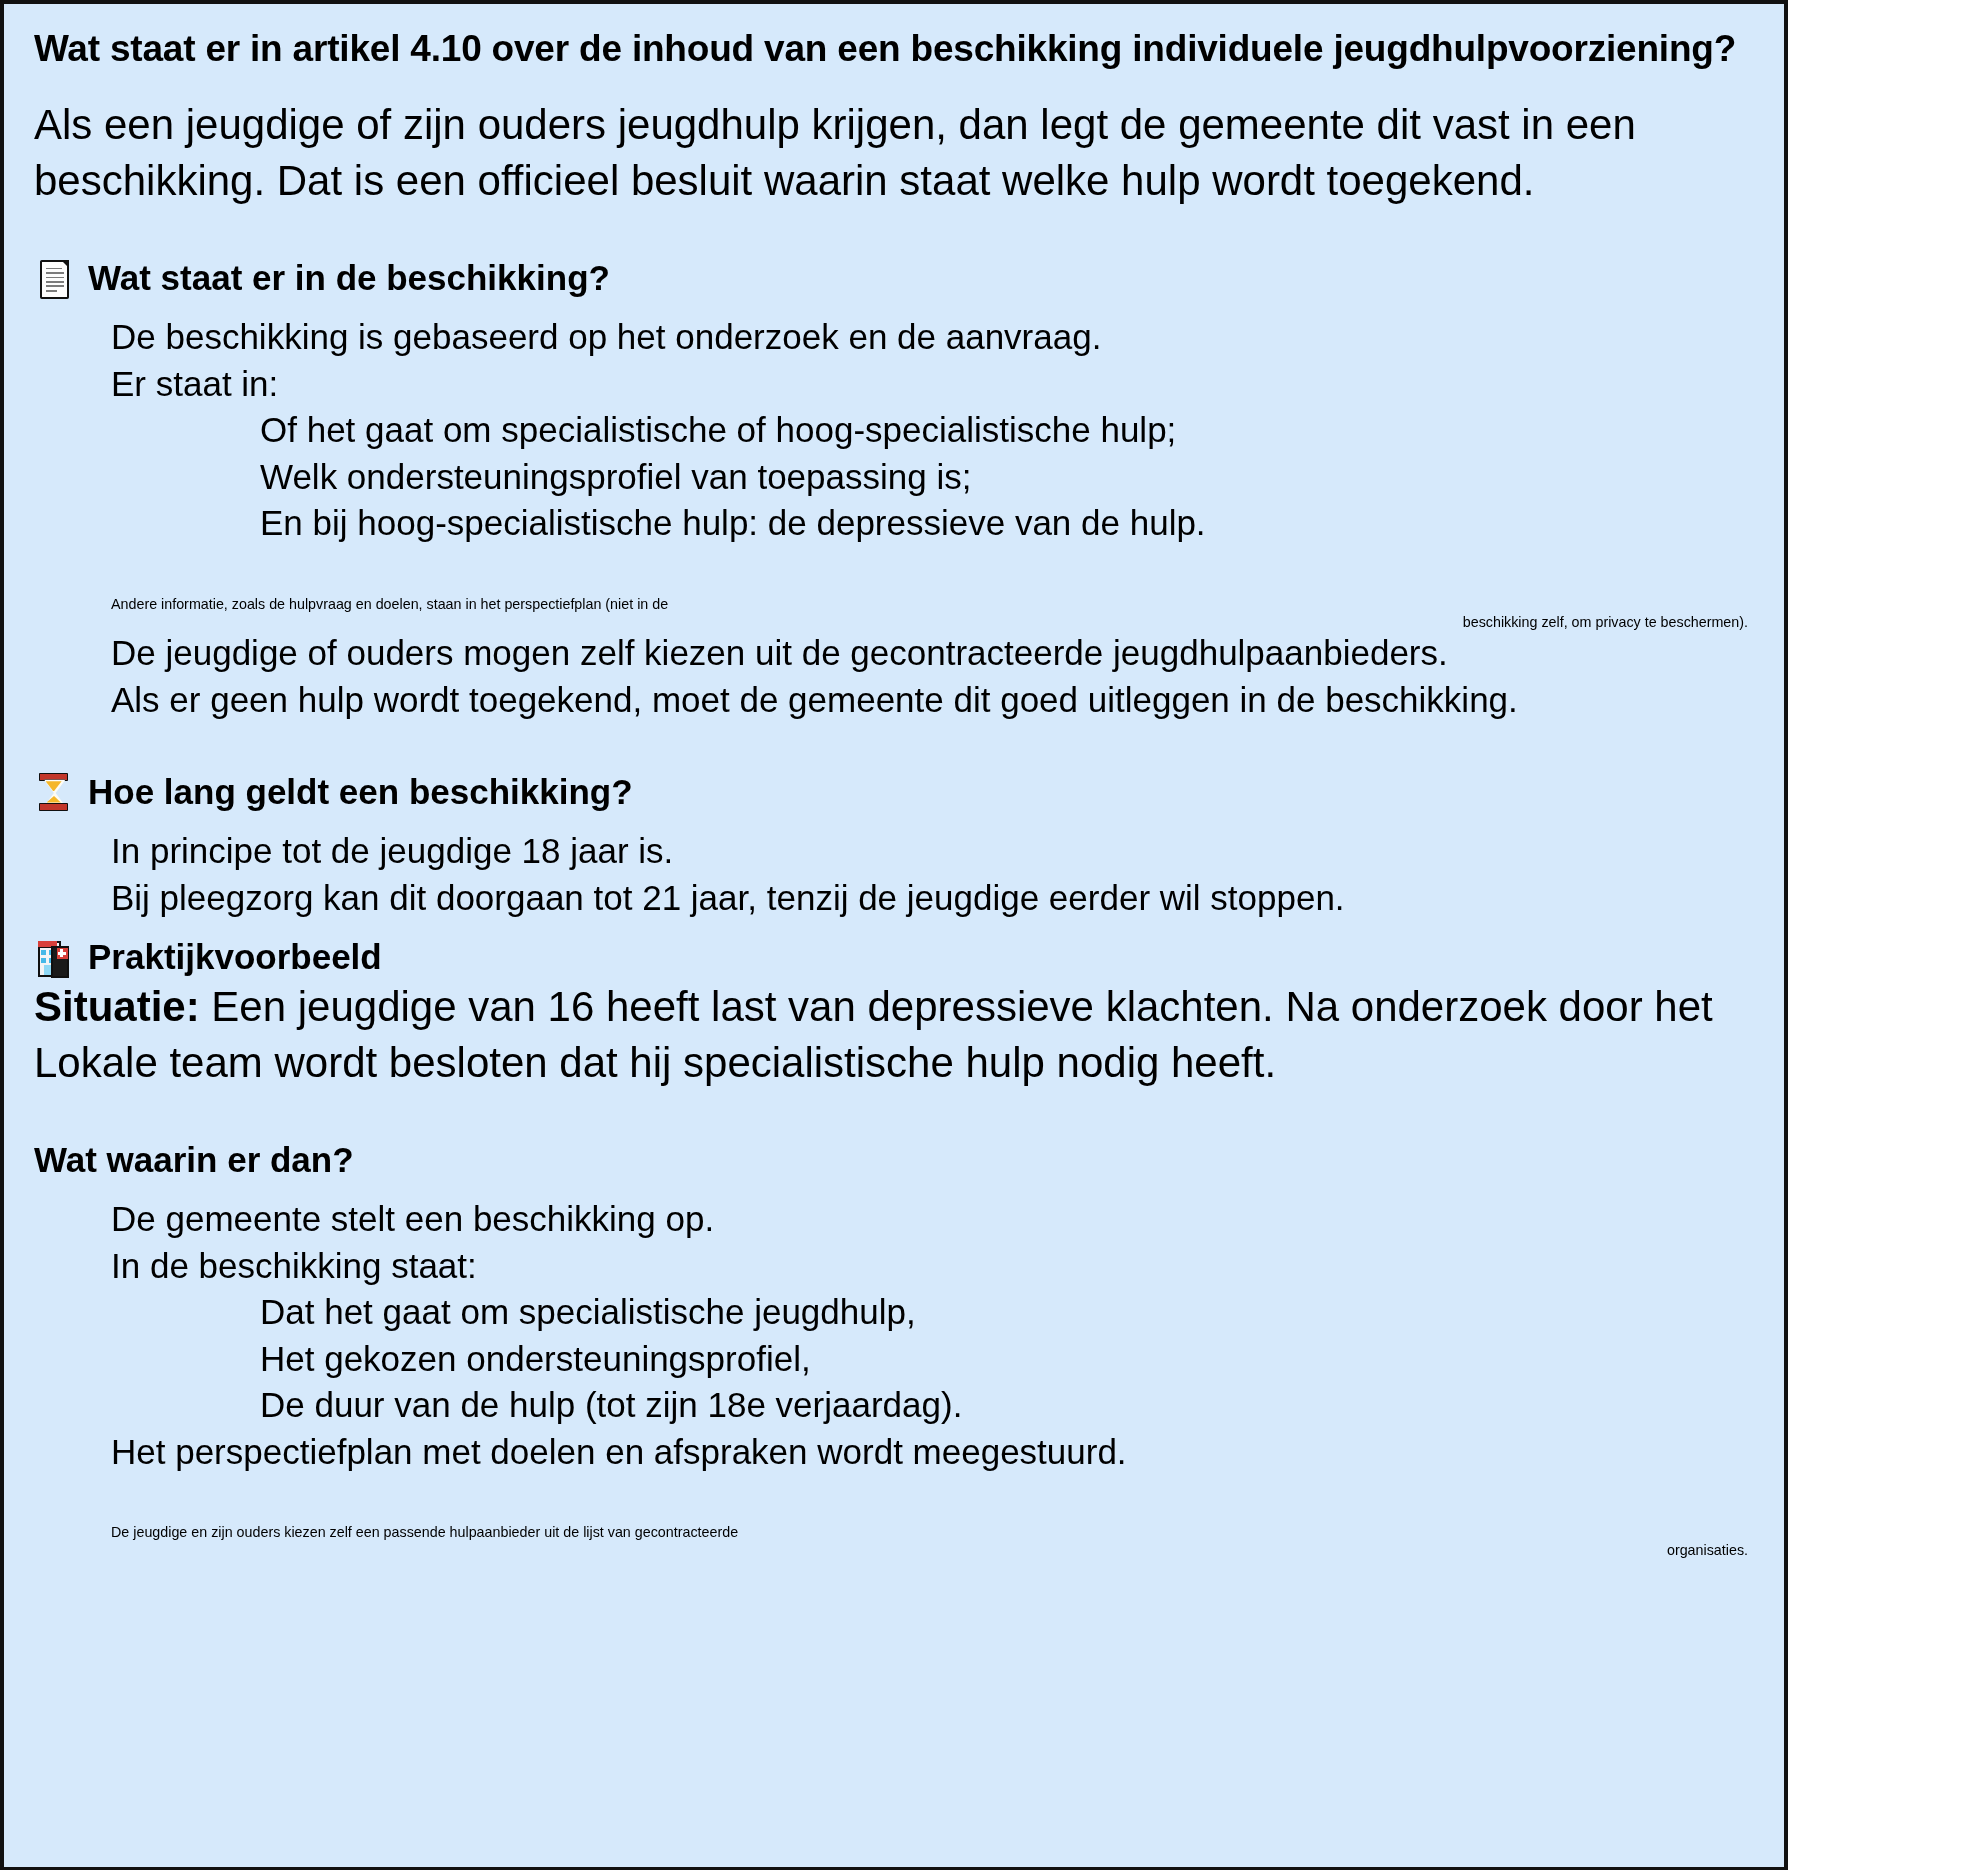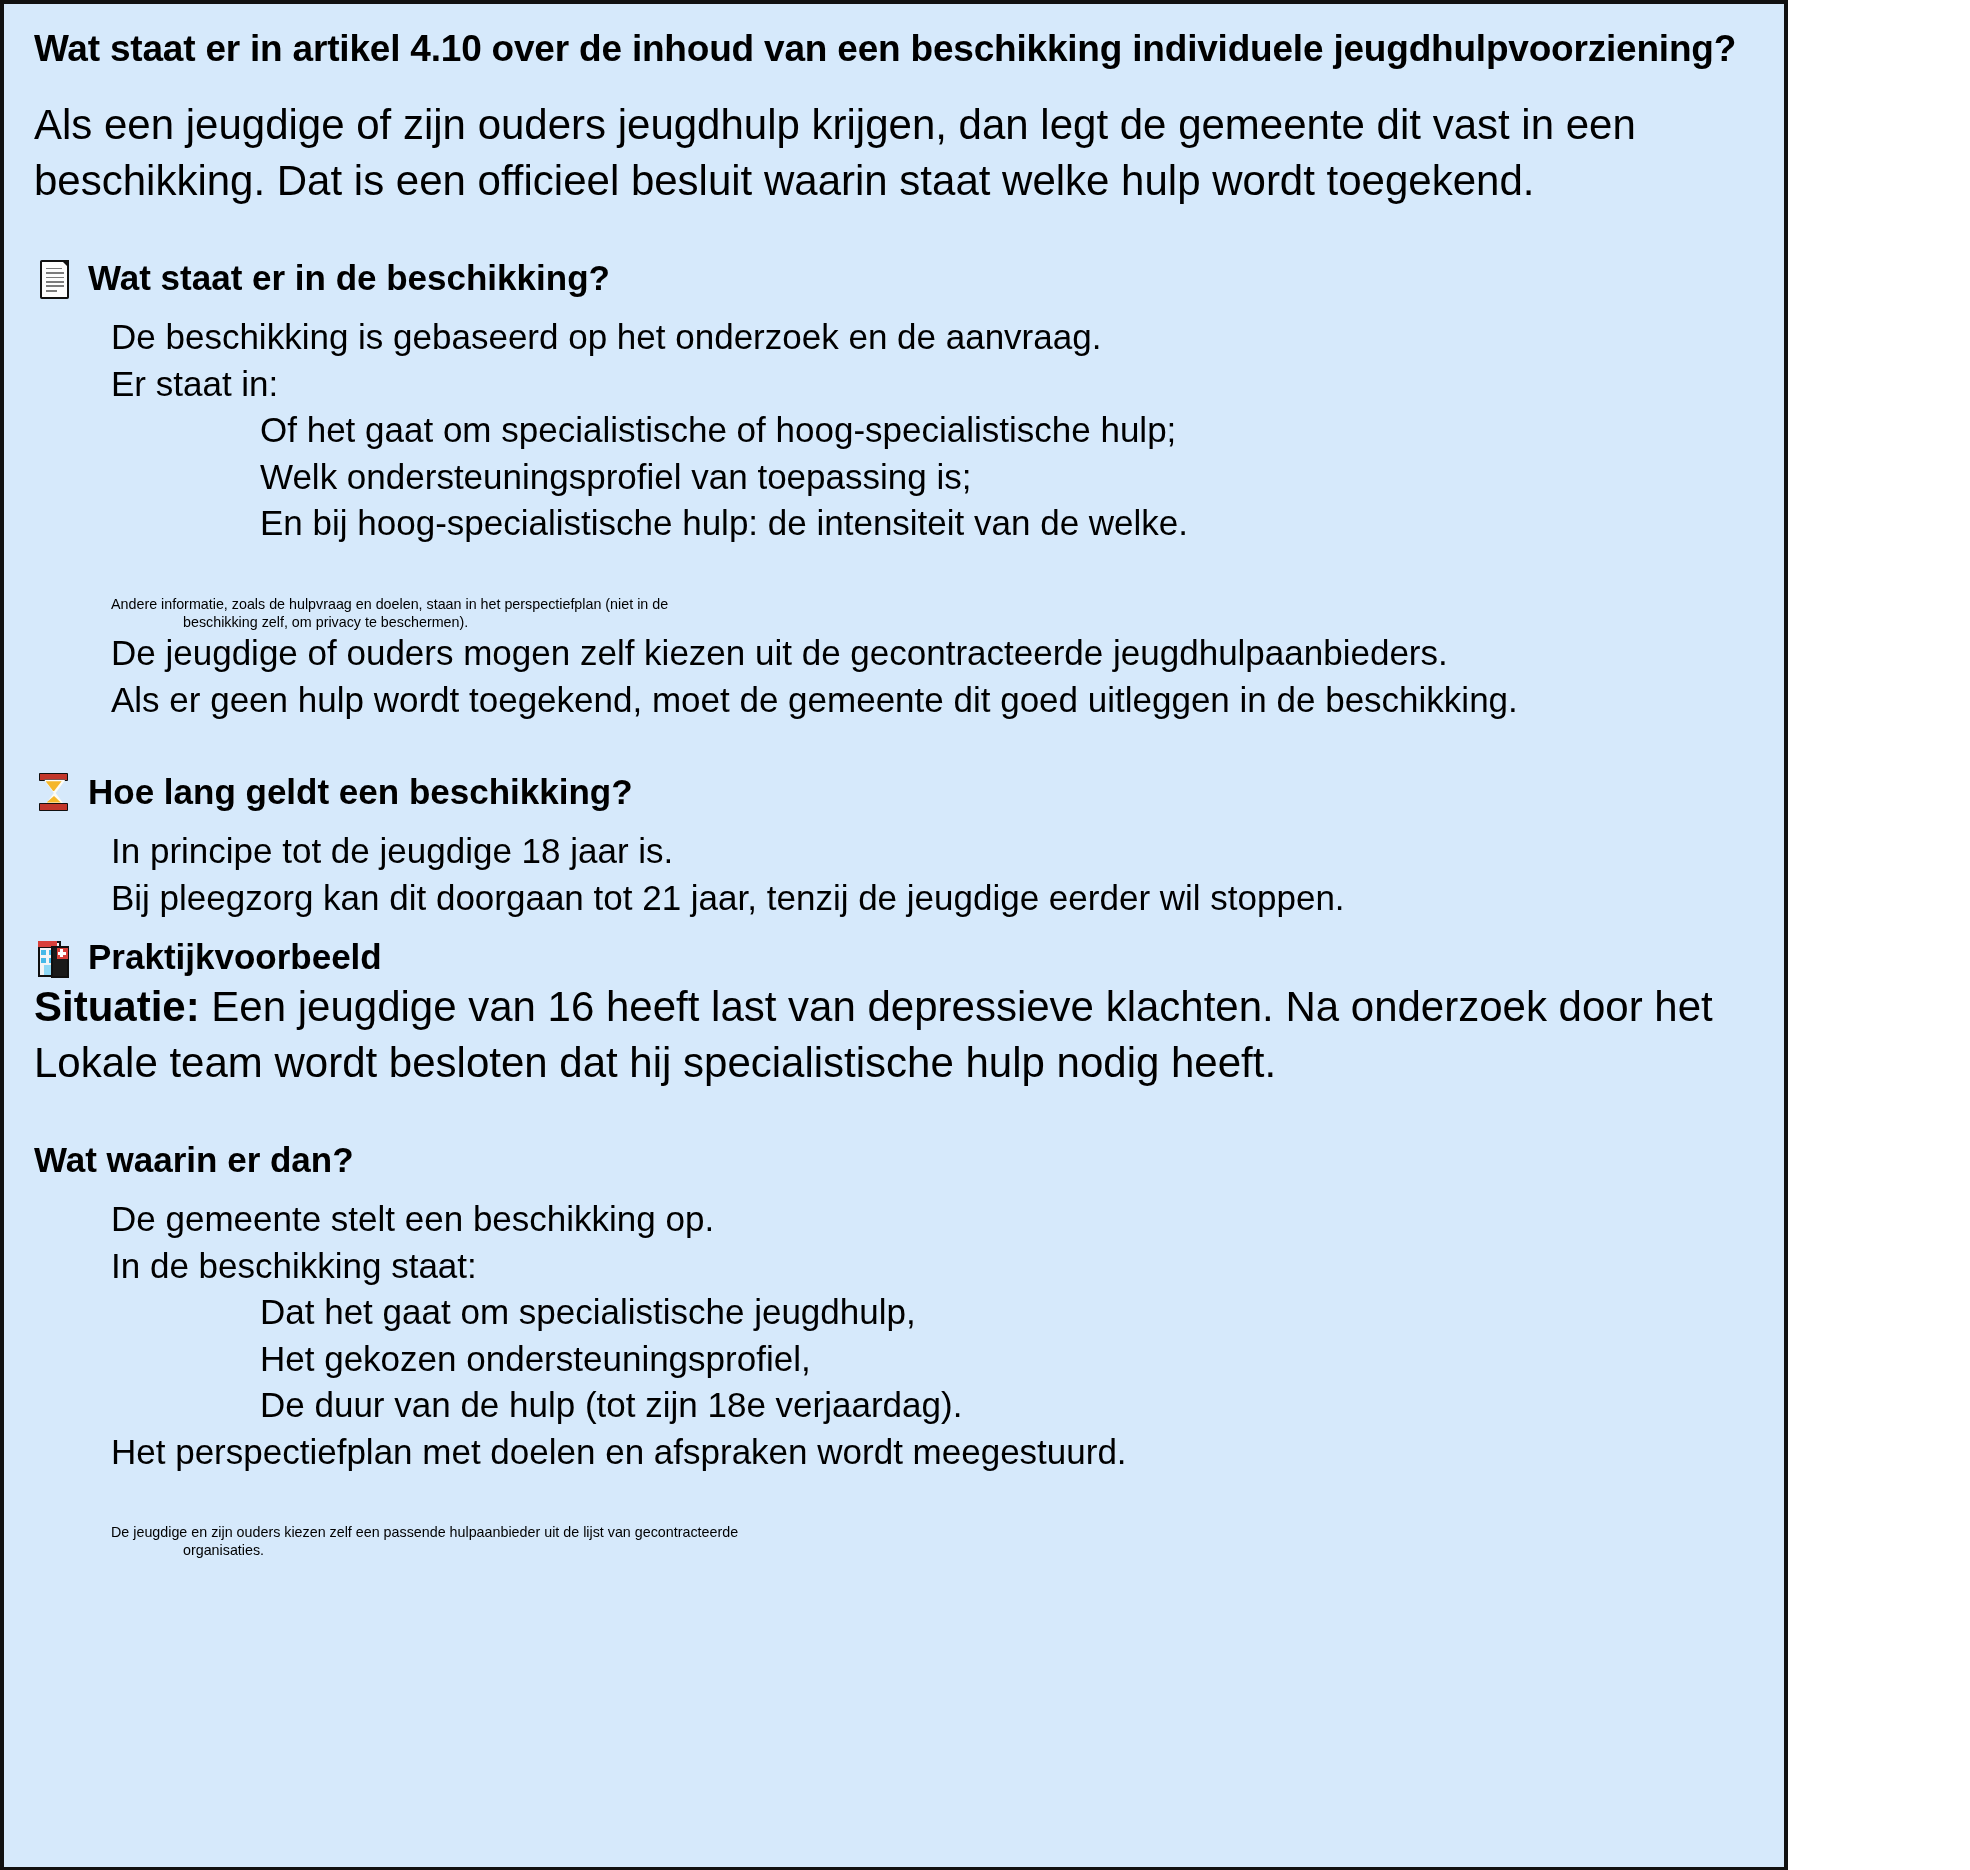--- a/index.html
+++ b/index.html
@@ -192,20 +192,21 @@
     max-width: 1702px;
   }
   .wrapindent {
     padding-left: 77px;
     text-indent: 0;
     margin-top: 48px;
   }
   .wrapindent .second {
     display: block;
     padding-left: 72px;
+    text-align: right;
   }
 
   .bold { font-weight: bold; }
   .rowline { line-height: 1.33; }
 </style>
 </head>
 <body>
 
 <div class="page">
   <div class="inner">
@@ -233,21 +234,21 @@
       <span>Wat staat er in de beschikking?</span>
     </div>
 
     <div class="gap-sm"></div>
 
     <p class="lvl1">De beschikking is gebaseerd op het onderzoek en de aanvraag.</p>
     <p class="lvl1">Er staat in:</p>
 
     <p class="lvl2">Of het gaat om specialistische of hoog-specialistische hulp;</p>
     <p class="lvl2">Welk ondersteuningsprofiel van toepassing is;</p>
-    <p class="lvl2">En bij hoog-specialistische hulp: de intensiteit van de welke.</p>
+    <p class="lvl2">En bij hoog-specialistische hulp: de depressieve van de hulp.</p>
 
     <div class="wrapindent">
       <span class="rowline">Andere informatie, zoals de hulpvraag en doelen, staan in het perspectiefplan (niet in de</span>
       <span class="second">beschikking zelf, om privacy te beschermen).</span>
     </div>
 
     <p class="lvl1">De jeugdige of ouders mogen zelf kiezen uit de gecontracteerde jeugdhulpaanbieders.</p>
     <p class="lvl1">Als er geen hulp wordt toegekend, moet de gemeente dit goed uitleggen in de beschikking.</p>
 
     <div class="gap-lg"></div>

